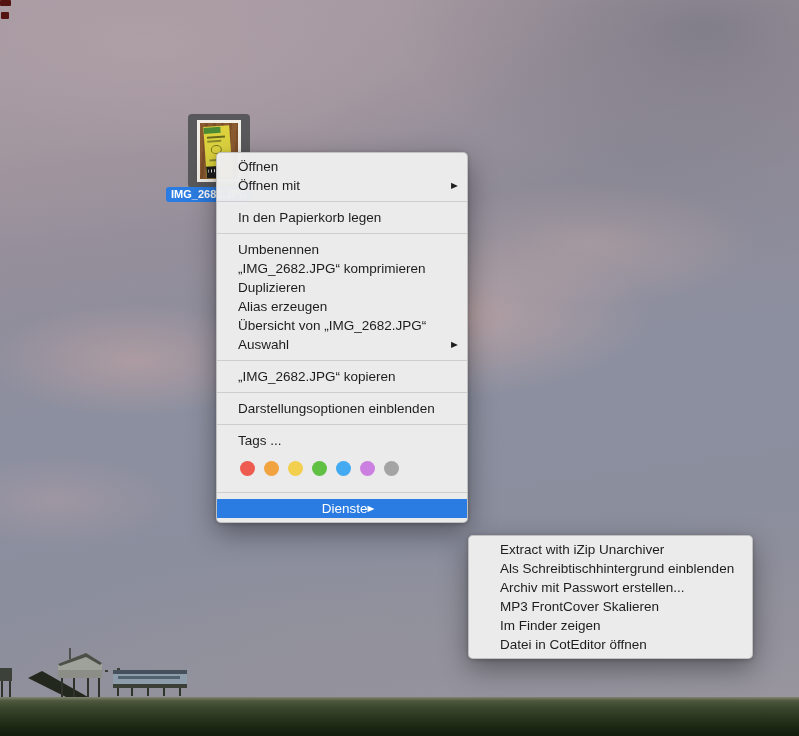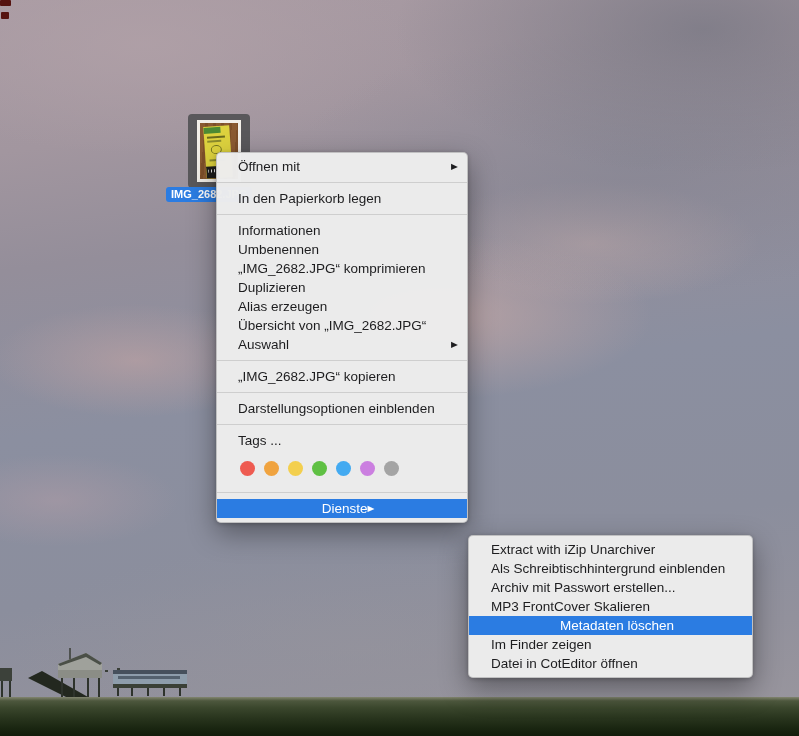--- a/index.html
+++ b/index.html
@@ -82,21 +82,21 @@
   }
   .menu-main { left: 216px; top: 152px; width: 252px; }
   .menu-sub  { left: 468px; top: 535px; width: 285px; }
 
   .mi {
     height: 19px; line-height: 19px;
     padding: 0 9px 0 21px;
     display: flex; align-items: center; justify-content: space-between;
     white-space: nowrap; cursor: default;
   }
-  .menu-sub .mi { padding-left: 22px; }
+  .menu-sub .mi { padding-left: 31px; }
   .mi .arrow { font-size: 9px; line-height: 19px; transform: scaleY(0.9); }
   .mi.hl { background: var(--accent, #2b7ce2); color: #fff; justify-content: center; }
   .sep { height: 1px; background: rgba(0,0,0,0.12); margin: 6px 0; }
 
   .tags-row {
     height: 36px; display: flex; align-items: center;
     padding-left: 23px; gap: 9px;
   }
   .tag-dot { width: 15px; height: 15px; border-radius: 50%; }
 </style>
@@ -151,33 +151,33 @@
       <div class="ring"></div>
       <div class="txt3"></div>
       <div class="barcode"></div>
     </div>
   </div>
 </div>
 <div class="file-label">IMG_2682.JPG</div>
 
 <div class="menu menu-main">
   <div class="mi">
+    <span>Öffnen</span>
+  </div>
+  <div class="mi">
     <span>Öffnen mit</span>
     <span class="arrow">▶</span>
   </div>
   <div class="sep"></div>
 
   <div class="mi">
     <span>In den Papierkorb legen</span>
   </div>
   <div class="sep"></div>
 
-  <div class="mi">
-    <span>Informationen</span>
-  </div>
   <div class="mi">
     <span>Umbenennen</span>
   </div>
   <div class="mi">
     <span>„IMG_2682.JPG“ komprimieren</span>
   </div>
   <div class="mi">
     <span>Duplizieren</span>
   </div>
   <div class="mi">
@@ -228,22 +228,19 @@
   </div>
   <div class="mi">
     <span>Als Schreibtischhintergrund einblenden</span>
   </div>
   <div class="mi">
     <span>Archiv mit Passwort erstellen...</span>
   </div>
   <div class="mi">
     <span>MP3 FrontCover Skalieren</span>
   </div>
-  <div class="mi hl">
-    <span>Metadaten löschen</span>
-  </div>
   <div class="mi">
     <span>Im Finder zeigen</span>
   </div>
   <div class="mi">
     <span>Datei in CotEditor öffnen</span>
   </div>
 </div>
 
 </body></html>

